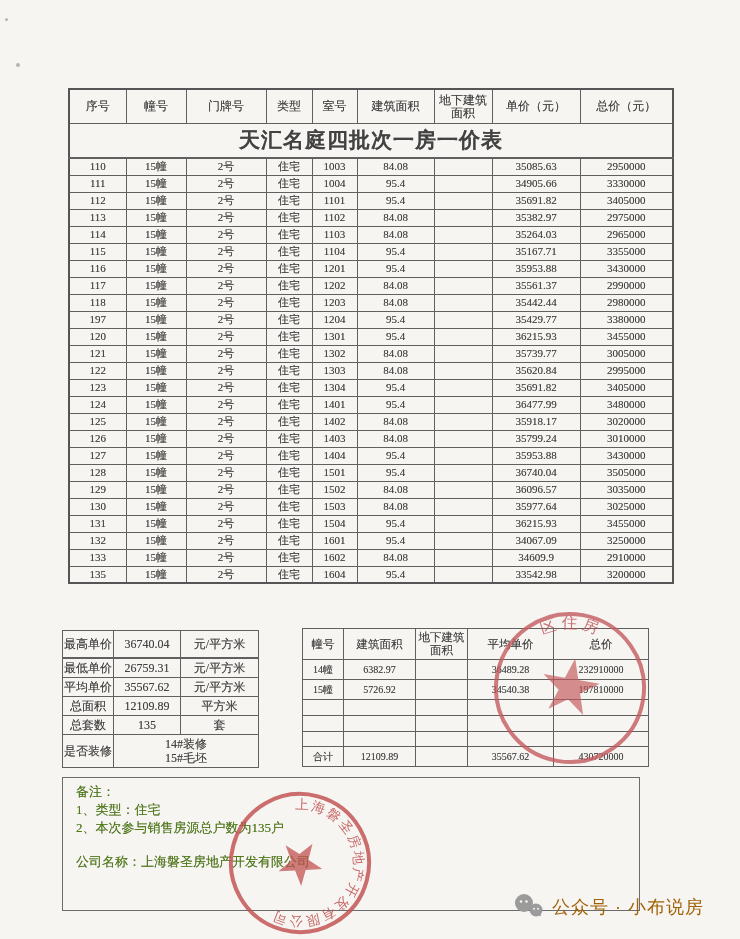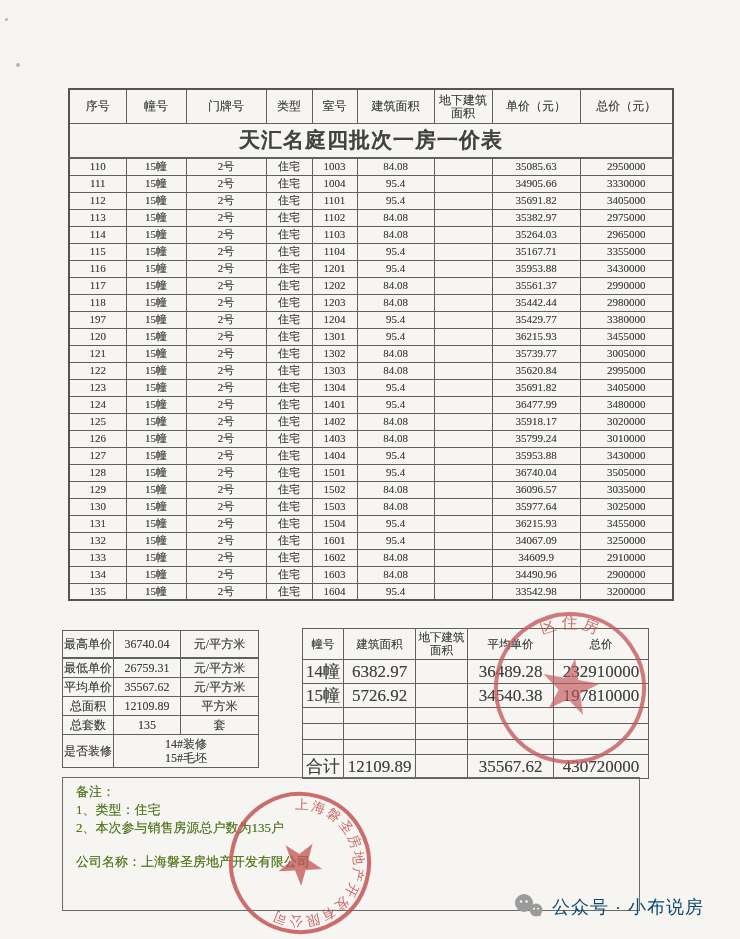--- a/index.html
+++ b/index.html
@@ -25,40 +25,40 @@
   
   .sum-left{position:absolute;left:62px;top:630px;width:196px;border:1px solid #606060;}
   .sum-left td{font-size:12px;line-height:14px;}
   .sum-left tr.r0 td{height:26px;border-bottom-width:2px;margin-top:24px;}
   .sum-left tr.rn td{height:18px;border-radius:6px;}
   .sum-left tr.rlast td{height:32px;}
   .merged-lines{white-space:pre-line;}
   
   .sum-right{position:absolute;left:302px;top:628px;width:346px;border:1px solid #606060;}
   .sum-right th{height:30px;font-size:11.5px;line-height:13px;}
-  .sum-right td{font-size:17px;}
+  .sum-right td{font-size:10px;}
   .sum-right tr.d0 td,.sum-right tr.d1 td{height:19px;}
   .sum-right tr.d2 td,.sum-right tr.d3 td{height:15px;}
   .sum-right tr.d4 td{height:14px;}
   .sum-right tr.d5 td{height:19px;}
   
   .notes{position:absolute;left:62px;top:777px;width:578px;height:134px;
         border:1px solid #6b6b6b;box-sizing:border-box;
         font-size:13px;color:#4d7c0f;padding:5px 0 0 13px;
         text-shadow:0 0 .5px rgba(70,70,70,.55);}
   .notes div{line-height:18px;}
   .notes .company-line{margin-top:16px;}
   .notes .date-line{margin-top:17px;}
   
   .stamp{position:absolute;pointer-events:none;}
   .stamp-gov{left:485px;top:603px;}
   .stamp-company{left:215px;top:778px;}
   
   .watermark{position:absolute;left:513px;top:893px;display:flex;align-items:center;
-        gap:7px;color:#0c4a6e;font-size:18px;letter-spacing:1px;
+        gap:7px;color:#a16207;font-size:18px;letter-spacing:1px;
         font-family:"Liberation Sans","DejaVu Sans",sans-serif;}
   
   .speck{position:absolute;background:#b7b4b0;border-radius:50%;}
 </style>
 </head>
 <body>
 
 <div class="sheet">
 
   <div class="speck" style="left:5px;top:18px;width:3px;height:3px;"></div>
@@ -351,31 +351,20 @@
           <td>15幢</td>
           <td>2号</td>
           <td>住宅</td>
           <td>1602</td>
           <td>84.08</td>
           <td></td>
           <td>34609.9</td>
           <td>2910000</td>
         </tr>
         <tr>
-          <td>134</td>
-          <td>15幢</td>
-          <td>2号</td>
-          <td>住宅</td>
-          <td>1603</td>
-          <td>84.08</td>
-          <td></td>
-          <td>34490.96</td>
-          <td>2900000</td>
-        </tr>
-        <tr>
           <td>135</td>
           <td>15幢</td>
           <td>2号</td>
           <td>住宅</td>
           <td>1604</td>
           <td>95.4</td>
           <td></td>
           <td>33542.98</td>
           <td>3200000</td>
         </tr>

